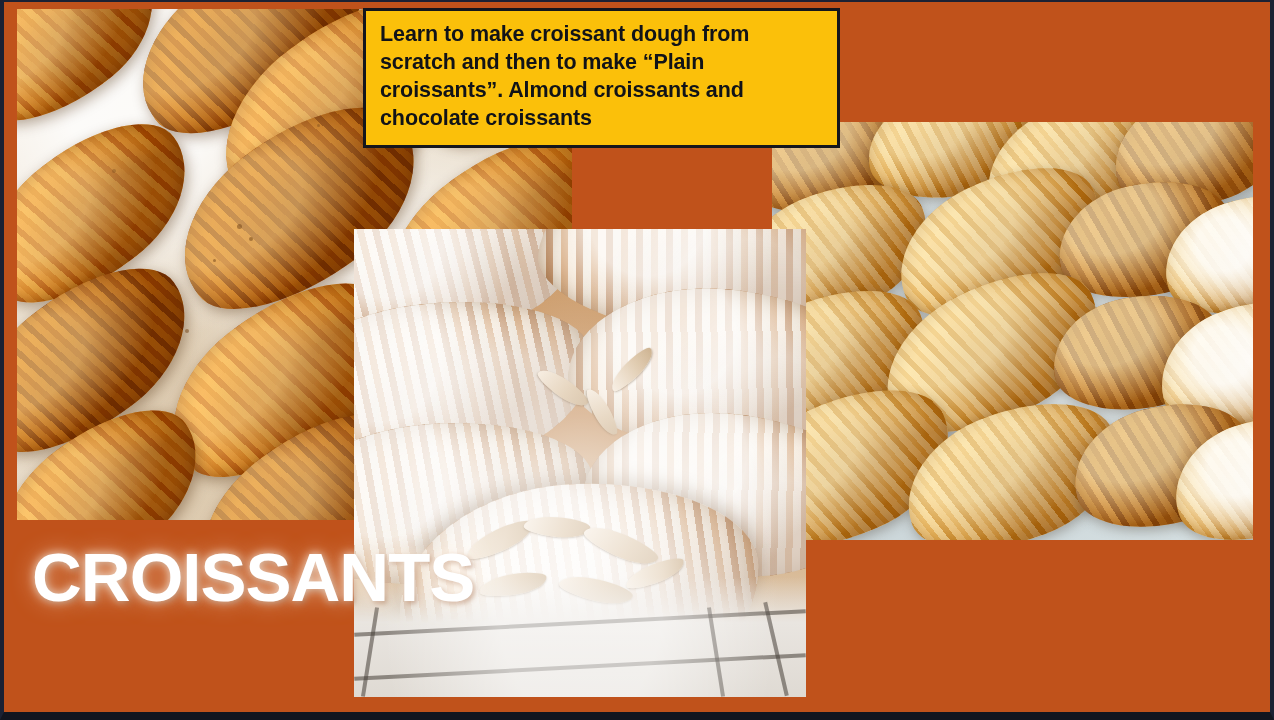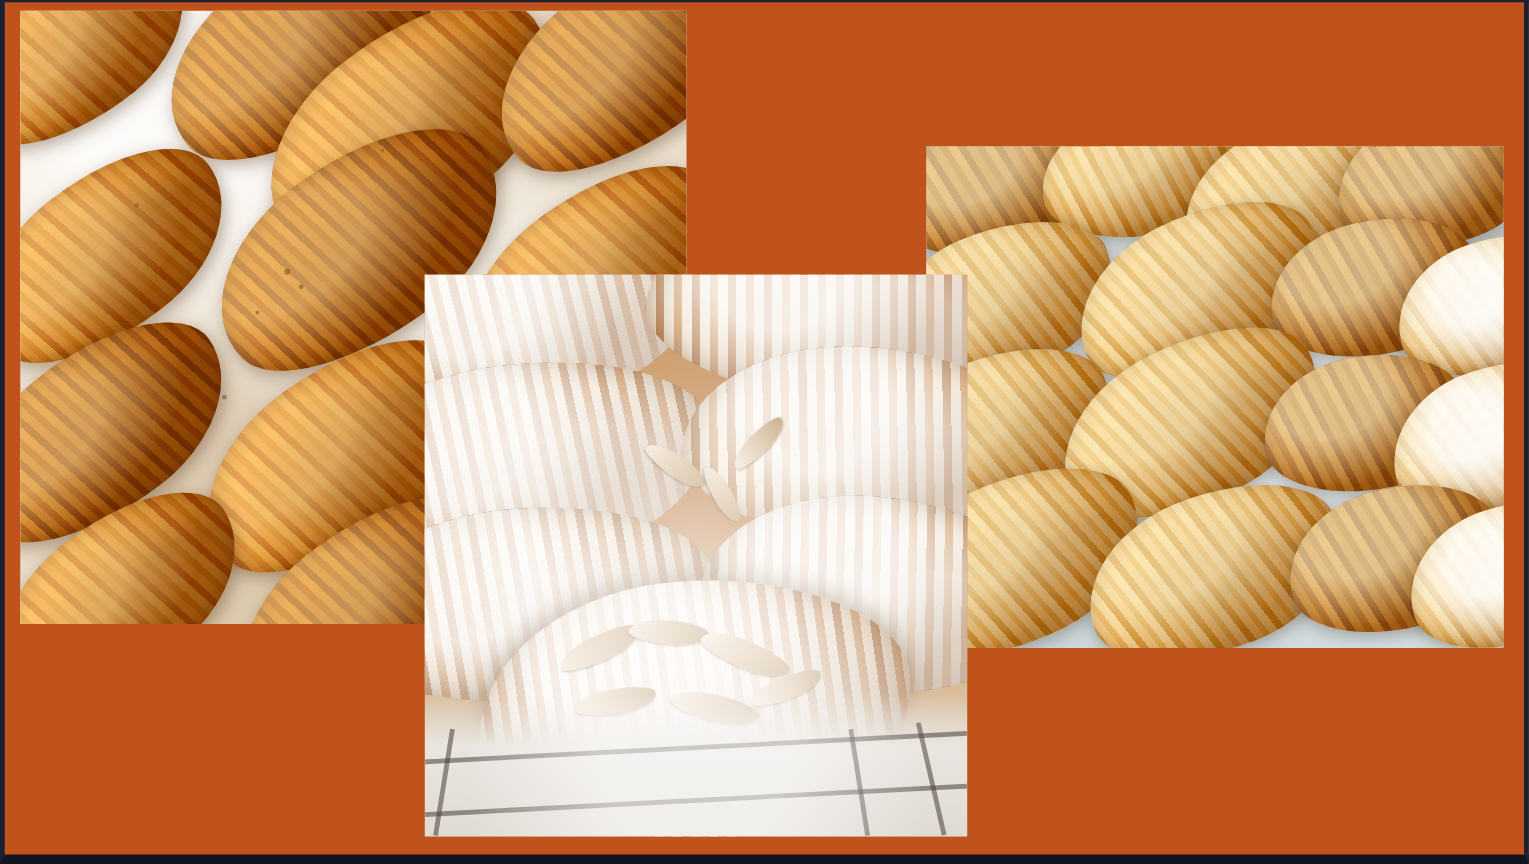--- a/index.html
+++ b/index.html
@@ -357,15 +357,19 @@
       <div class="rack" style="left:0;   top:392px; width:452px; height:4px; transform:rotate(-3deg);"></div>
       <div class="rack" style="left:0;   top:436px; width:452px; height:4px; transform:rotate(-3deg);"></div>
       <div class="rack" style="left:14px;  top:378px; width:4px; height:90px; transform:rotate(9deg);"></div>
       <div class="rack" style="left:360px; top:378px; width:4px; height:90px; transform:rotate(-9deg);"></div>
       <div class="rack" style="left:420px; top:372px; width:4px; height:96px; transform:rotate(-13deg);"></div>
 
       <div class="sugarhaze"></div>
     </div>
   </div>
 
-
+  <div id="caption-box">
+    <p id="caption-text">Learn to make croissant dough from scratch and then to make “Plain croissants”. Almond croissants and chocolate croissants</p>
+  </div>
+
+  <h1 id="slide-title">CROISSANTS</h1>
 
 </div>
 
 </body></html>

